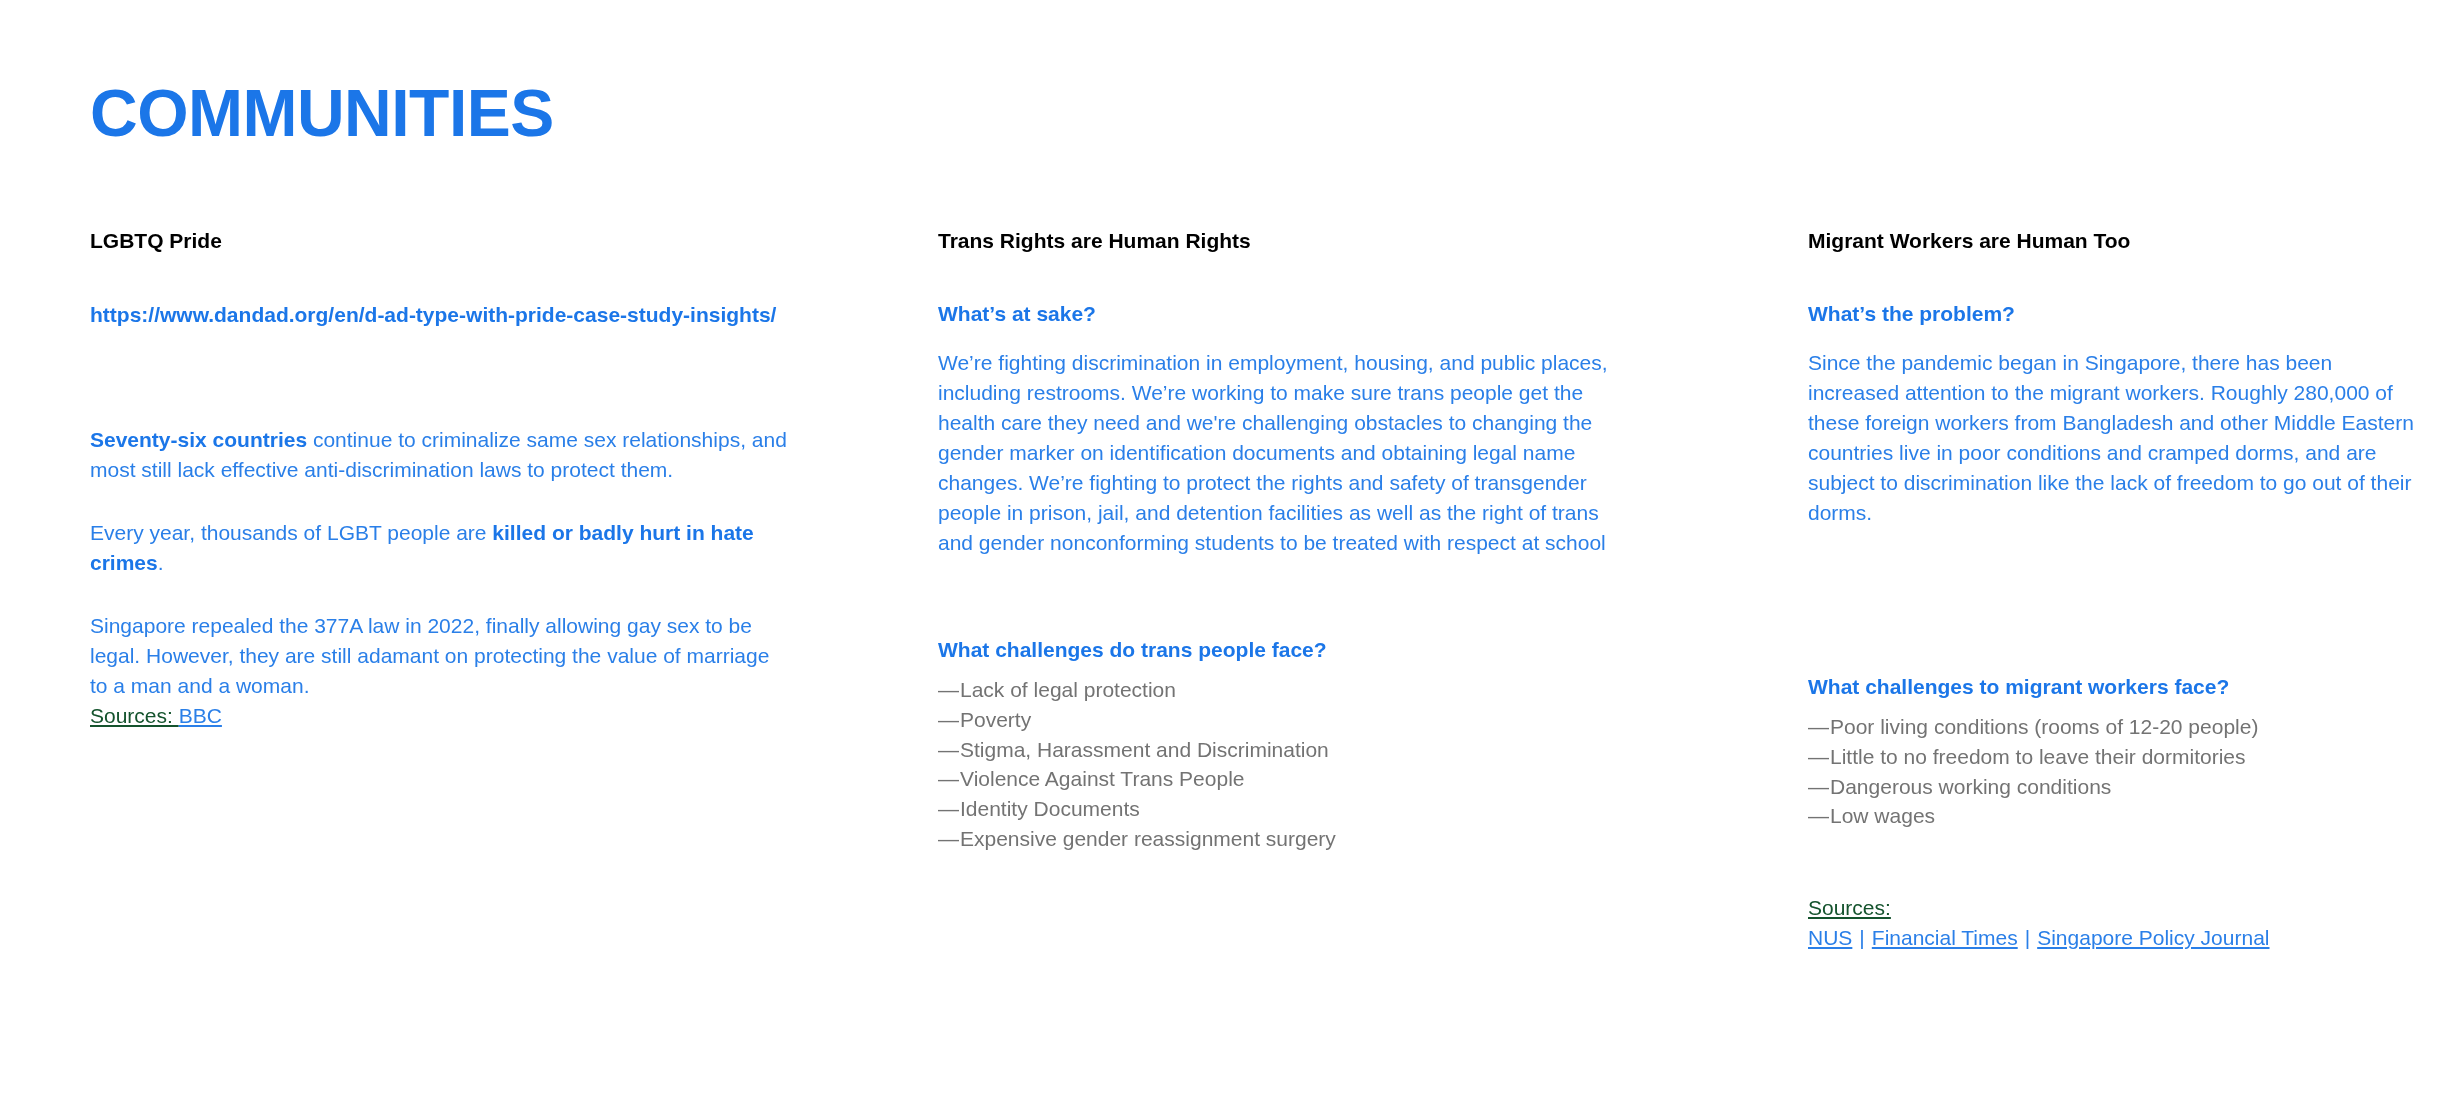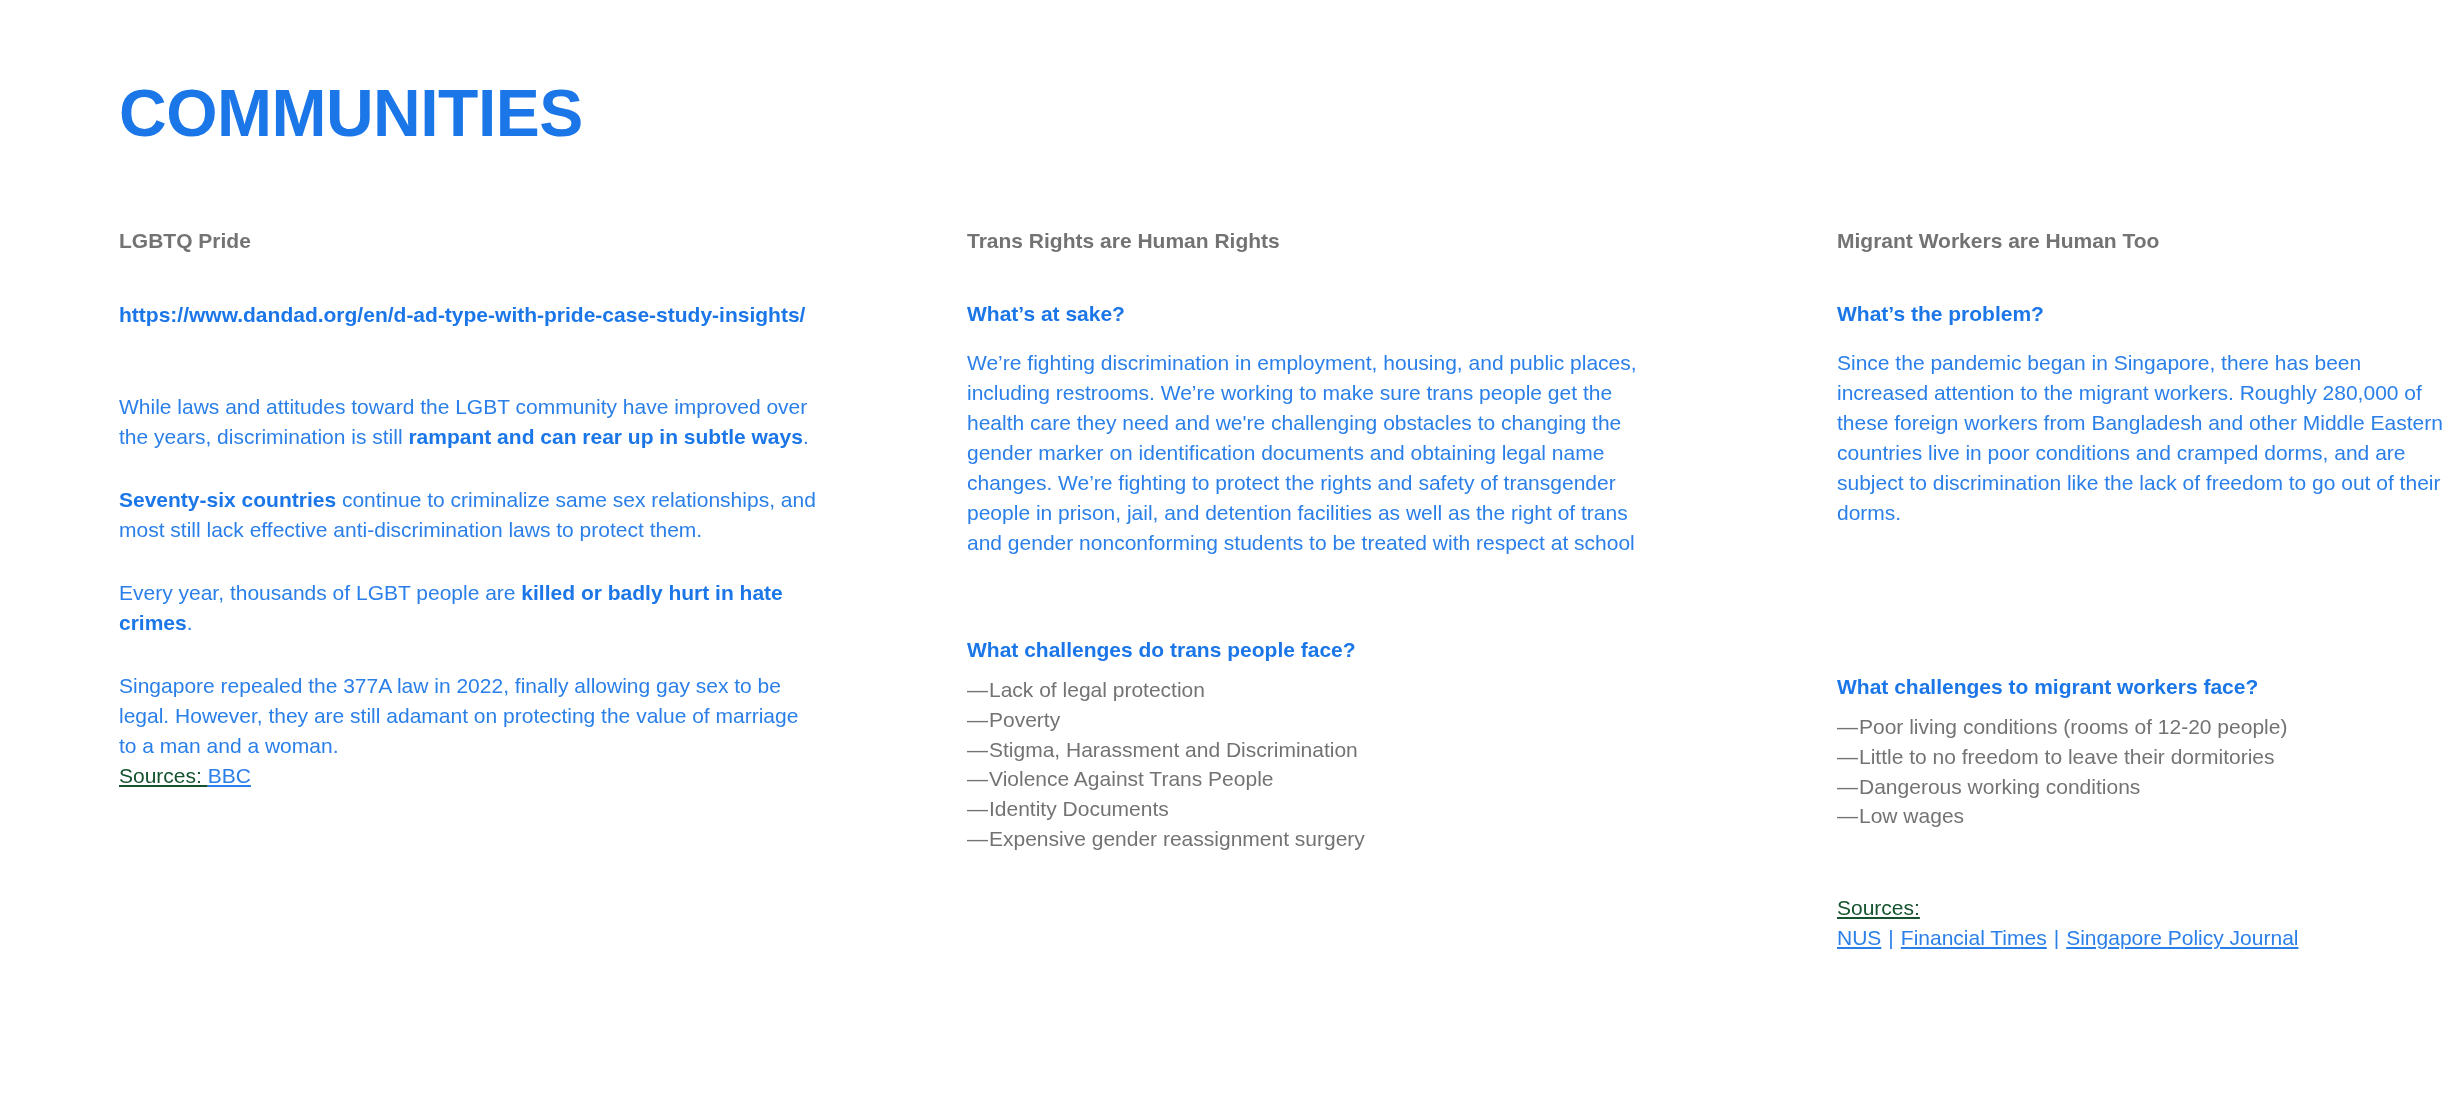--- a/index.html
+++ b/index.html
@@ -13,21 +13,20 @@
     font-family: "Liberation Sans", sans-serif;
     color: #1b76e8;
     overflow: hidden;
     position: relative;
   }
   .page {
     position: absolute;
     left: 0; top: 0;
     width: 2208px;
     height: 1120px;
-    margin-left: 29px;
   }
   .page-title {
     position: absolute;
     left: 90px;
     top: 80px;
     font-size: 66px;
     font-weight: bold;
     letter-spacing: -0.5px;
     color: #1b76e8;
     line-height: 1;
@@ -44,21 +43,21 @@
   }
   .col-1 { left: 90px;   width: 700px; }
   .col-2 { left: 938px;  width: 700px; }
   .col-3 { left: 1808px; width: 620px; }
 
   .sec-title {
     font-size: 21px;
     font-weight: bold;
     line-height: 1.25;
     margin: 0 0 0 0;
-    color: #737373;
+    color: #000000;
   }
   .sub-title {
     font-size: 21px;
     font-weight: bold;
     line-height: 1.3;
     color: #1b76e8;
     margin: 0;
   }
   .url-block {
     font-size: 21px;
@@ -134,21 +133,20 @@
   <div class="page-title">COMMUNITIES</div>
 
   <div class="columns">
 
     <div class="col col-1">
       <div class="sec-title">LGBTQ Pride</div>
       <div class="gap-46"></div>
       <div class="url-block">https://www.dandad.org/en/d-ad-type-with-pride-case-study-insights/</div>
       <div class="gap-62"></div>
 
-      <p class="body"><span>While laws and attitudes toward the LGBT community have improved over the years, discrimination is still </span><b>rampant and can rear up in subtle ways</b><span>.</span></p>
 
       <div class="gap-33"></div>
 
       <p class="body"><b>Seventy-six countries</b><span> continue to criminalize same sex relationships, and most still lack effective anti-discrimination laws to protect them.</span></p>
 
       <div class="gap-33"></div>
 
       <p class="body"><span>Every year, thousands of LGBT people are </span><b>killed or badly hurt in hate crimes</b><span>.</span></p>
 
       <div class="gap-33"></div>

